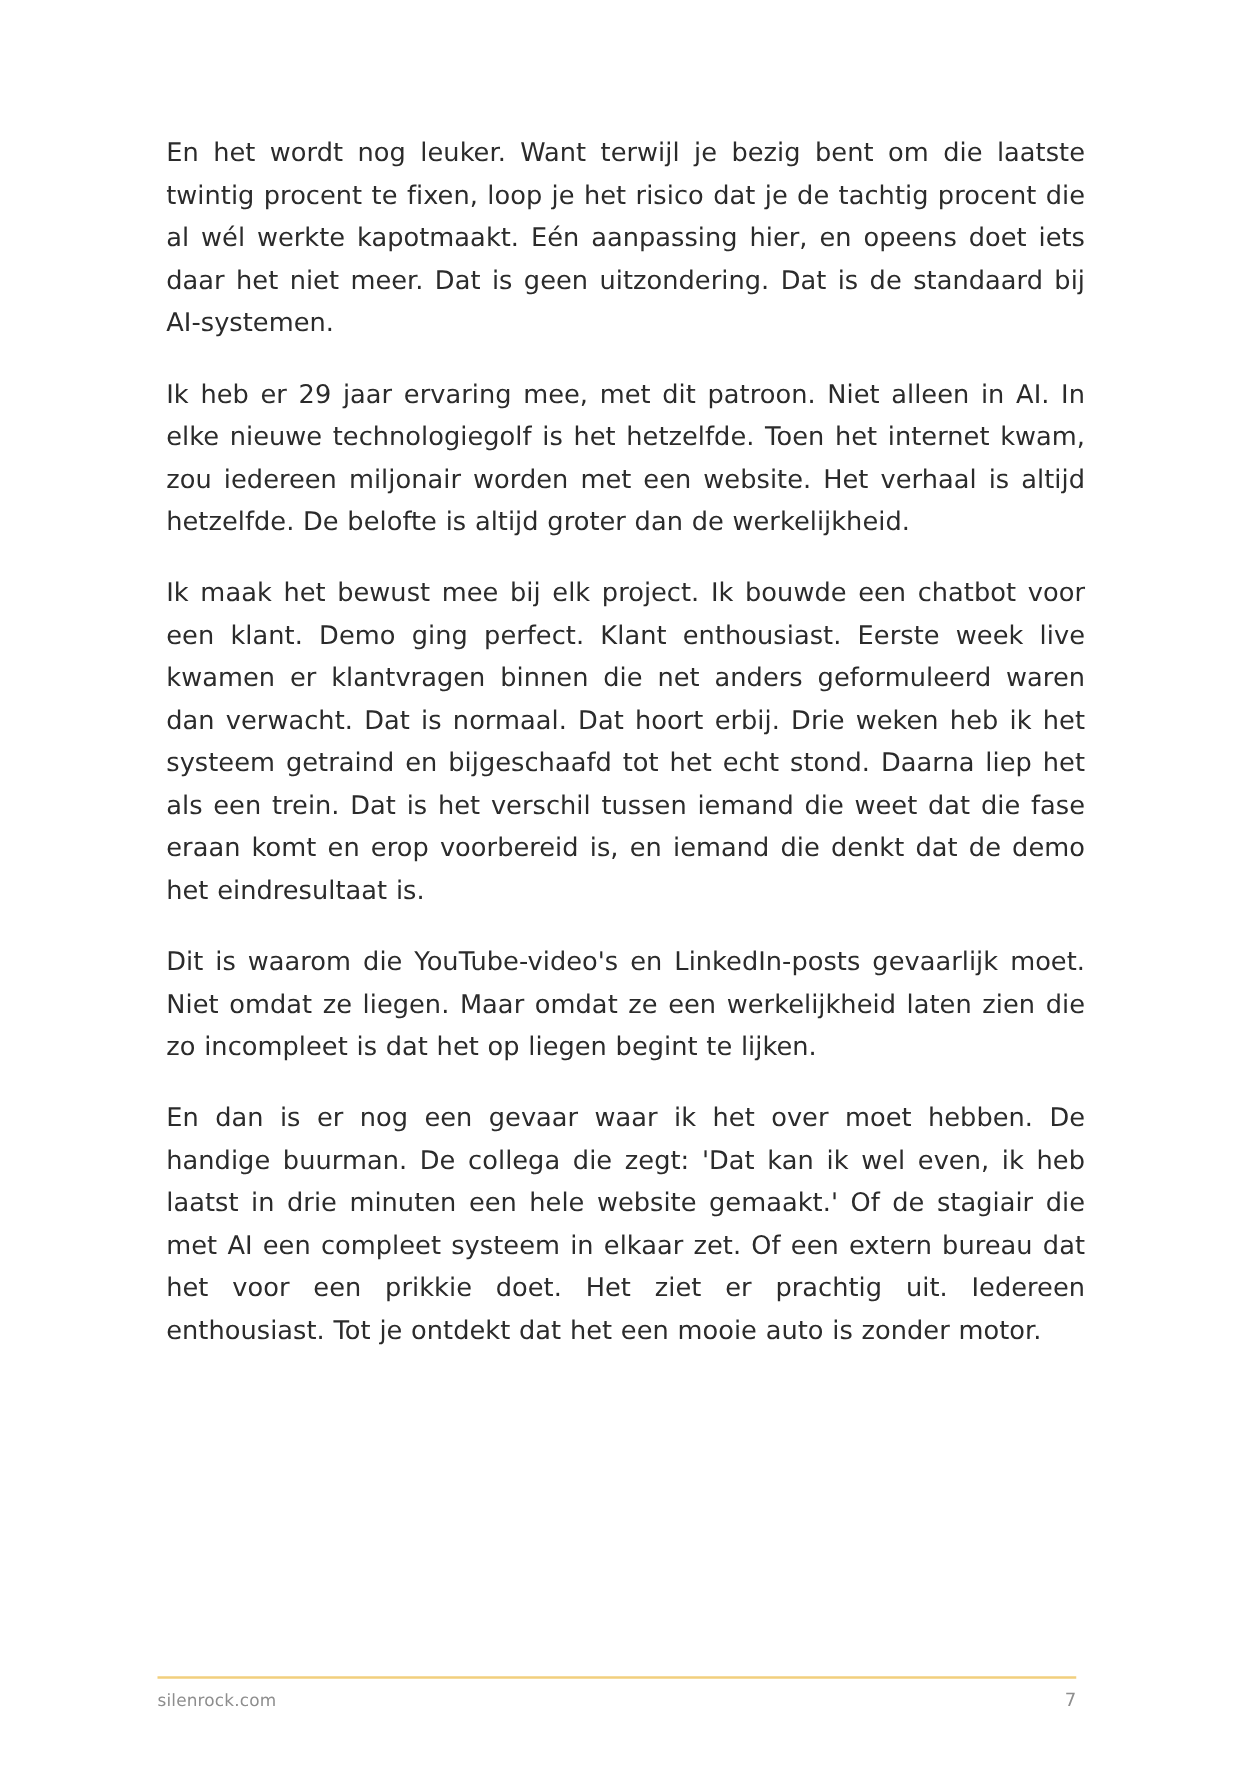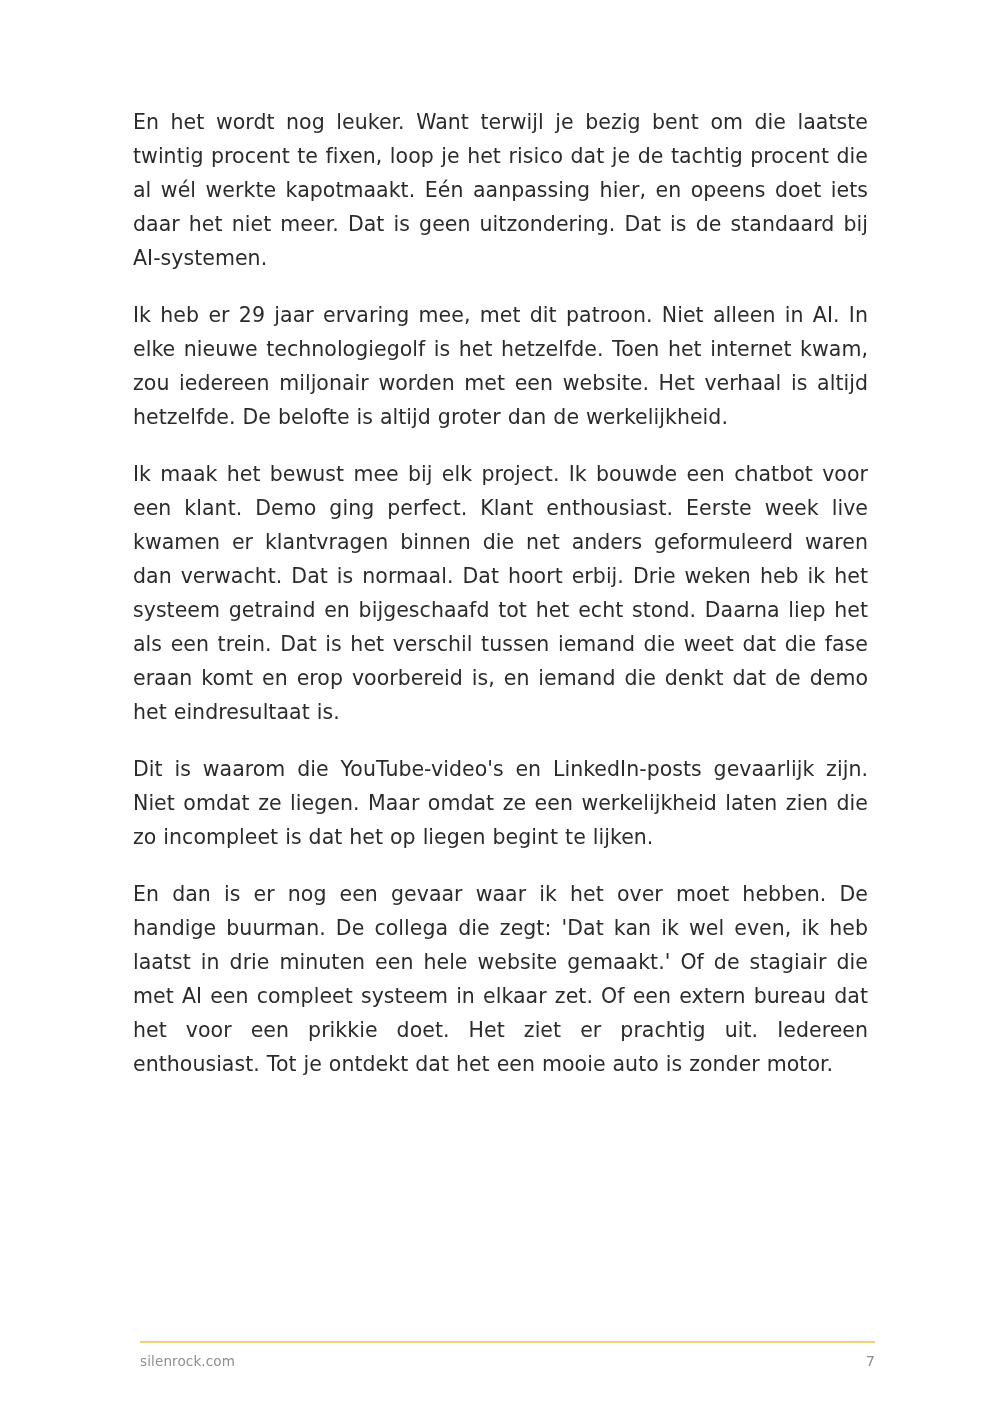--- a/index.html
+++ b/index.html
@@ -34,21 +34,21 @@
     hyphens: none;
     word-spacing: 0.02em;
     letter-spacing: 0.002em;
   }
   
   .para:last-child {
     margin-bottom: 0;
   }
   .footer {
     position: absolute;
-    left: 140px;
+    left: 126px;
     top: 1341px;
     width: 735px;
   }
   .footer-rule {
     width: 100%;
     height: 2px;
     background: #f2cf7d;
     border: 0;
     margin: 0 0 10px 0;
   }
@@ -69,21 +69,21 @@
 </style>
 </head>
 <body>
 
 <div class="page" style="background: rgb(255, 255, 255);">
 
   <div class="content">
     <p class="para" style="color: rgb(43, 43, 43);">En het wordt nog leuker. Want terwijl je bezig bent om die laatste twintig procent te fixen, loop je het risico dat je de tachtig procent die al wél werkte kapotmaakt. Eén aanpassing hier, en opeens doet iets daar het niet meer. Dat is geen uitzondering. Dat is de standaard bij AI-systemen.</p>
     <p class="para" style="color: rgb(43, 43, 43);">Ik heb er 29 jaar ervaring mee, met dit patroon. Niet alleen in AI. In elke nieuwe technologiegolf is het hetzelfde. Toen het internet kwam, zou iedereen miljonair worden met een website. Het verhaal is altijd hetzelfde. De belofte is altijd groter dan de werkelijkheid.</p>
     <p class="para" style="color: rgb(43, 43, 43);">Ik maak het bewust mee bij elk project. Ik bouwde een chatbot voor een klant. Demo ging perfect. Klant enthousiast. Eerste week live kwamen er klantvragen binnen die net anders geformuleerd waren dan verwacht. Dat is normaal. Dat hoort erbij. Drie weken heb ik het systeem getraind en bijgeschaafd tot het echt stond. Daarna liep het als een trein. Dat is het verschil tussen iemand die weet dat die fase eraan komt en erop voorbereid is, en iemand die denkt dat de demo het eindresultaat is.</p>
-    <p class="para" style="color: rgb(43, 43, 43);">Dit is waarom die YouTube-video's en LinkedIn-posts gevaarlijk zijn. Niet omdat ze liegen. Maar omdat ze een werkelijkheid laten zien die zo incompleet is dat het op liegen begint te lijken.</p>
+    <p class="para" style="color: rgb(43, 43, 43);">Dit is waarom die YouTube-video's en LinkedIn-posts gevaarlijk moet. Niet omdat ze liegen. Maar omdat ze een werkelijkheid laten zien die zo incompleet is dat het op liegen begint te lijken.</p>
     <p class="para" style="color: rgb(43, 43, 43);">En dan is er nog een gevaar waar ik het over moet hebben. De handige buurman. De collega die zegt: 'Dat kan ik wel even, ik heb laatst in drie minuten een hele website gemaakt.' Of de stagiair die met AI een compleet systeem in elkaar zet. Of een extern bureau dat het voor een prikkie doet. Het ziet er prachtig uit. Iedereen enthousiast. Tot je ontdekt dat het een mooie auto is zonder motor.</p>
   </div>
 
   <div class="footer">
     <hr class="footer-rule" style="background: rgb(242, 207, 125);">
     <div class="footer-row">
       <span class="footer-site" style="color: rgb(142, 142, 142);">silenrock.com</span>
       <span class="footer-page" style="color: rgb(142, 142, 142);">7</span>
     </div>
   </div>

